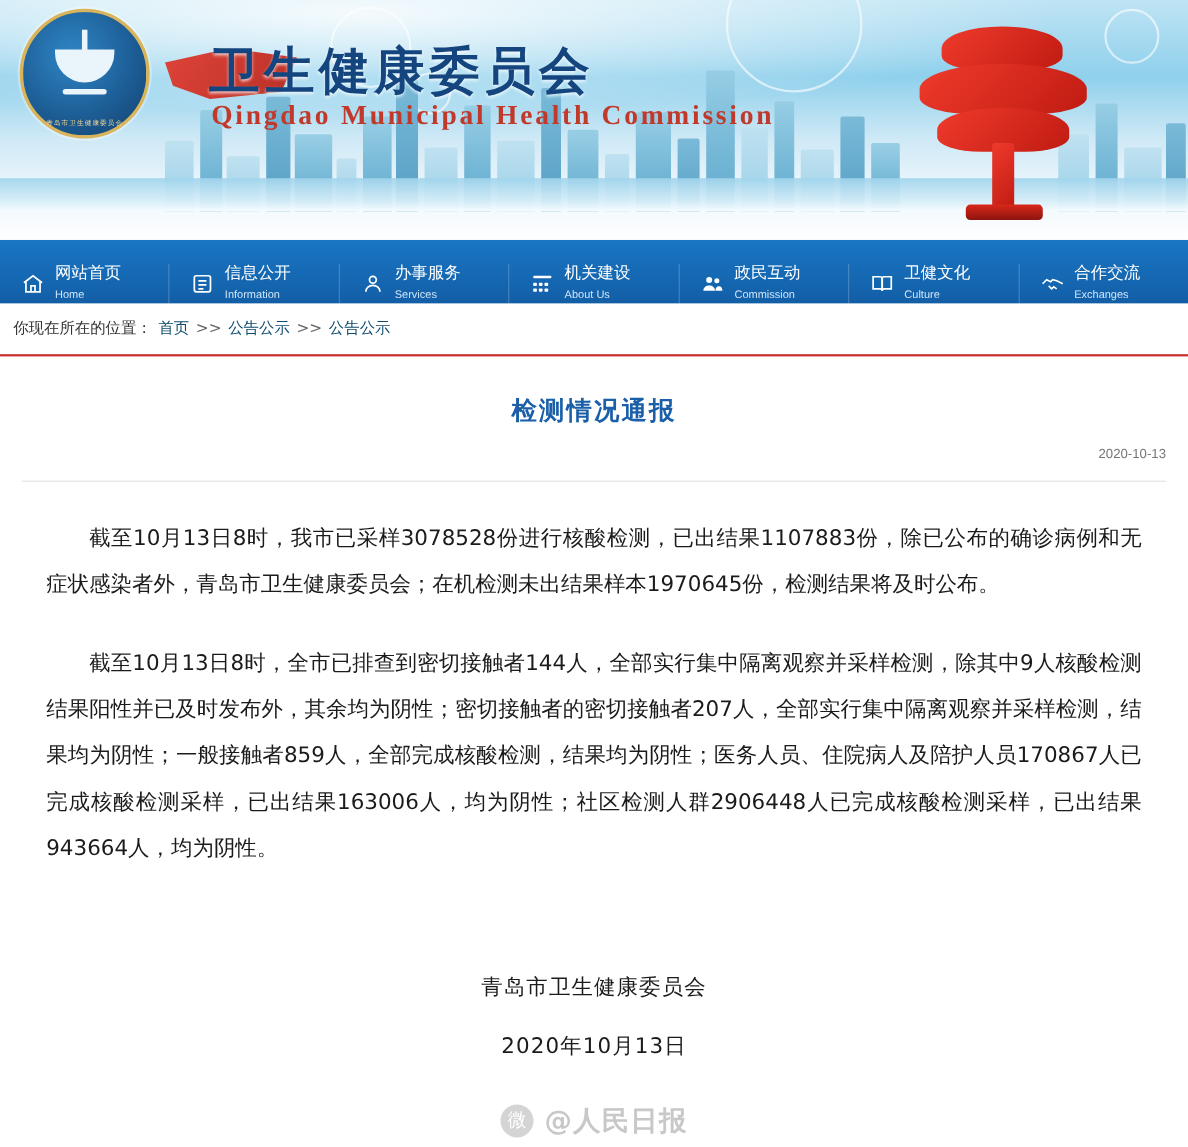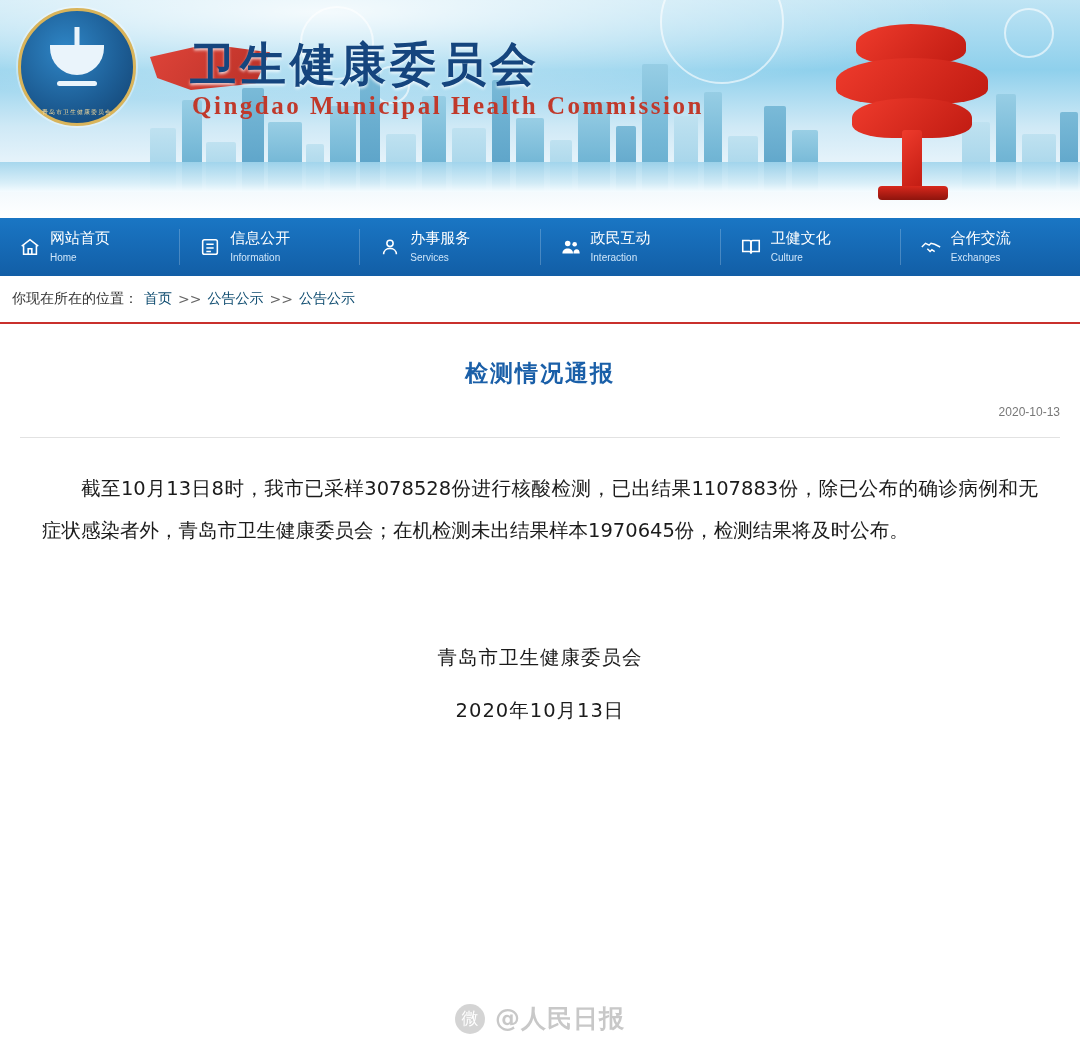--- a/index.html
+++ b/index.html
@@ -161,21 +161,21 @@
   .rs-stem { left: 74px; top: 112px; width: 20px; height: 60px; border-radius: 3px; }
   .rs-base { left: 50px; top: 168px; width: 70px; height: 14px; border-radius: 4px; background: linear-gradient(180deg,#d8281c,#8e140d); }
 
   
   .nav {
     display: flex;
     width: 1080px;
     height: 58px;
     background: linear-gradient(180deg, #1a76c4 0%, #125ea6 100%);
     color: #fff;
-    align-items: center;
+    align-items: flex-end;
   }
   .nav-item {
     flex: 1 1 0;
     display: flex;
     align-items: center;
     justify-content: flex-start;
     padding-left: 18px;
     box-sizing: border-box;
     border-right: 1px solid rgba(255,255,255,0.22);
     cursor: pointer;
@@ -392,33 +392,50 @@
         <circle cx="12" cy="8" r="3.4"></circle>
           <path d="M5 20c0-4 3.2-6.5 7-6.5S19 16 19 20"></path>
       </svg>
     </span>
     <span class="nav-txt">
       <span class="nav-cn">办事服务</span><br>
       <span class="nav-en">Services</span>
     </span>
   </div>
 
+  <div class="nav-item">
+    <span class="nav-ico">
+      <svg width="22" height="22" viewBox="0 0 24 24" fill="#fff">
+        <rect x="3" y="4" width="18" height="2.4" rx="1"></rect>
+        <rect x="3" y="11" width="3.6" height="3.2" rx="0.7"></rect>
+        <rect x="8.6" y="11" width="3.6" height="3.2" rx="0.7"></rect>
+        <rect x="14.2" y="11" width="3.6" height="3.2" rx="0.7"></rect>
+        <rect x="3" y="16.6" width="3.6" height="3.2" rx="0.7"></rect>
+        <rect x="8.6" y="16.6" width="3.6" height="3.2" rx="0.7"></rect>
+        <rect x="14.2" y="16.6" width="3.6" height="3.2" rx="0.7"></rect>
+      </svg>
+    </span>
+    <span class="nav-txt">
+      <span class="nav-cn">机关建设</span><br>
+      <span class="nav-en">About Us</span>
+    </span>
+  </div>
 
   <div class="nav-item">
     <span class="nav-ico">
       <svg width="22" height="22" viewBox="0 0 24 24" fill="#fff">
         <circle cx="8.4" cy="8.2" r="3"></circle>
           <circle cx="16" cy="9" r="2.5"></circle>
         <path d="M2.6 19c0-3.3 2.6-5.3 5.8-5.3S14.2 15.7 14.2 19z"></path>
         <path d="M14.6 19c0-2.7 1.2-4.6 3.6-4.6 2.1 0 3.3 1.6 3.3 4.6z"></path>
       </svg>
     </span>
     <span class="nav-txt">
       <span class="nav-cn">政民互动</span><br>
-      <span class="nav-en">Interaction</span>
+      <span class="nav-en">Commission</span>
     </span>
   </div>
 
   <div class="nav-item">
     <span class="nav-ico">
       <svg width="22" height="22" viewBox="0 0 24 24" fill="none" stroke="#fff" stroke-width="1.7">
         <path d="M3 5h7a2 2 0 012 2v12a2 2 0 00-2-2H3z"></path>
         <path d="M21 5h-7a2 2 0 00-2 2v12a2 2 0 012-2h7z"></path>
       </svg>
     </span>
@@ -451,20 +468,21 @@
   <a class="crumb-link">公告公示</a>
 </div>
 
 <div class="article">
   <div class="art-title">检测情况通报</div>
   <div class="art-date">2020-10-13</div>
   <div class="art-divider"></div>
 
   <div class="art-body">
     <p class="para">截至10月13日8时，我市已采样3078528份进行核酸检测，已出结果1107883份，除已公布的确诊病例和无症状感染者外，青岛市卫生健康委员会；在机检测未出结果样本1970645份，检测结果将及时公布。</p>
+    <p class="para">截至10月13日8时，全市已排查到密切接触者144人，全部实行集中隔离观察并采样检测，除其中9人核酸检测结果阳性并已及时发布外，其余均为阴性；密切接触者的密切接触者207人，全部实行集中隔离观察并采样检测，结果均为阴性；一般接触者859人，全部完成核酸检测，结果均为阴性；医务人员、住院病人及陪护人员170867人已完成核酸检测采样，已出结果163006人，均为阴性；社区检测人群2906448人已完成核酸检测采样，已出结果943664人，均为阴性。</p>
     <div class="sign">青岛市卫生健康委员会</div>
     <div class="sign-date">2020年10月13日</div>
   </div>
 </div>
 
 <div class="watermark">
   <span class="wm-logo">微</span>
   <span class="wm-text">@人民日报</span>
 </div>
 

